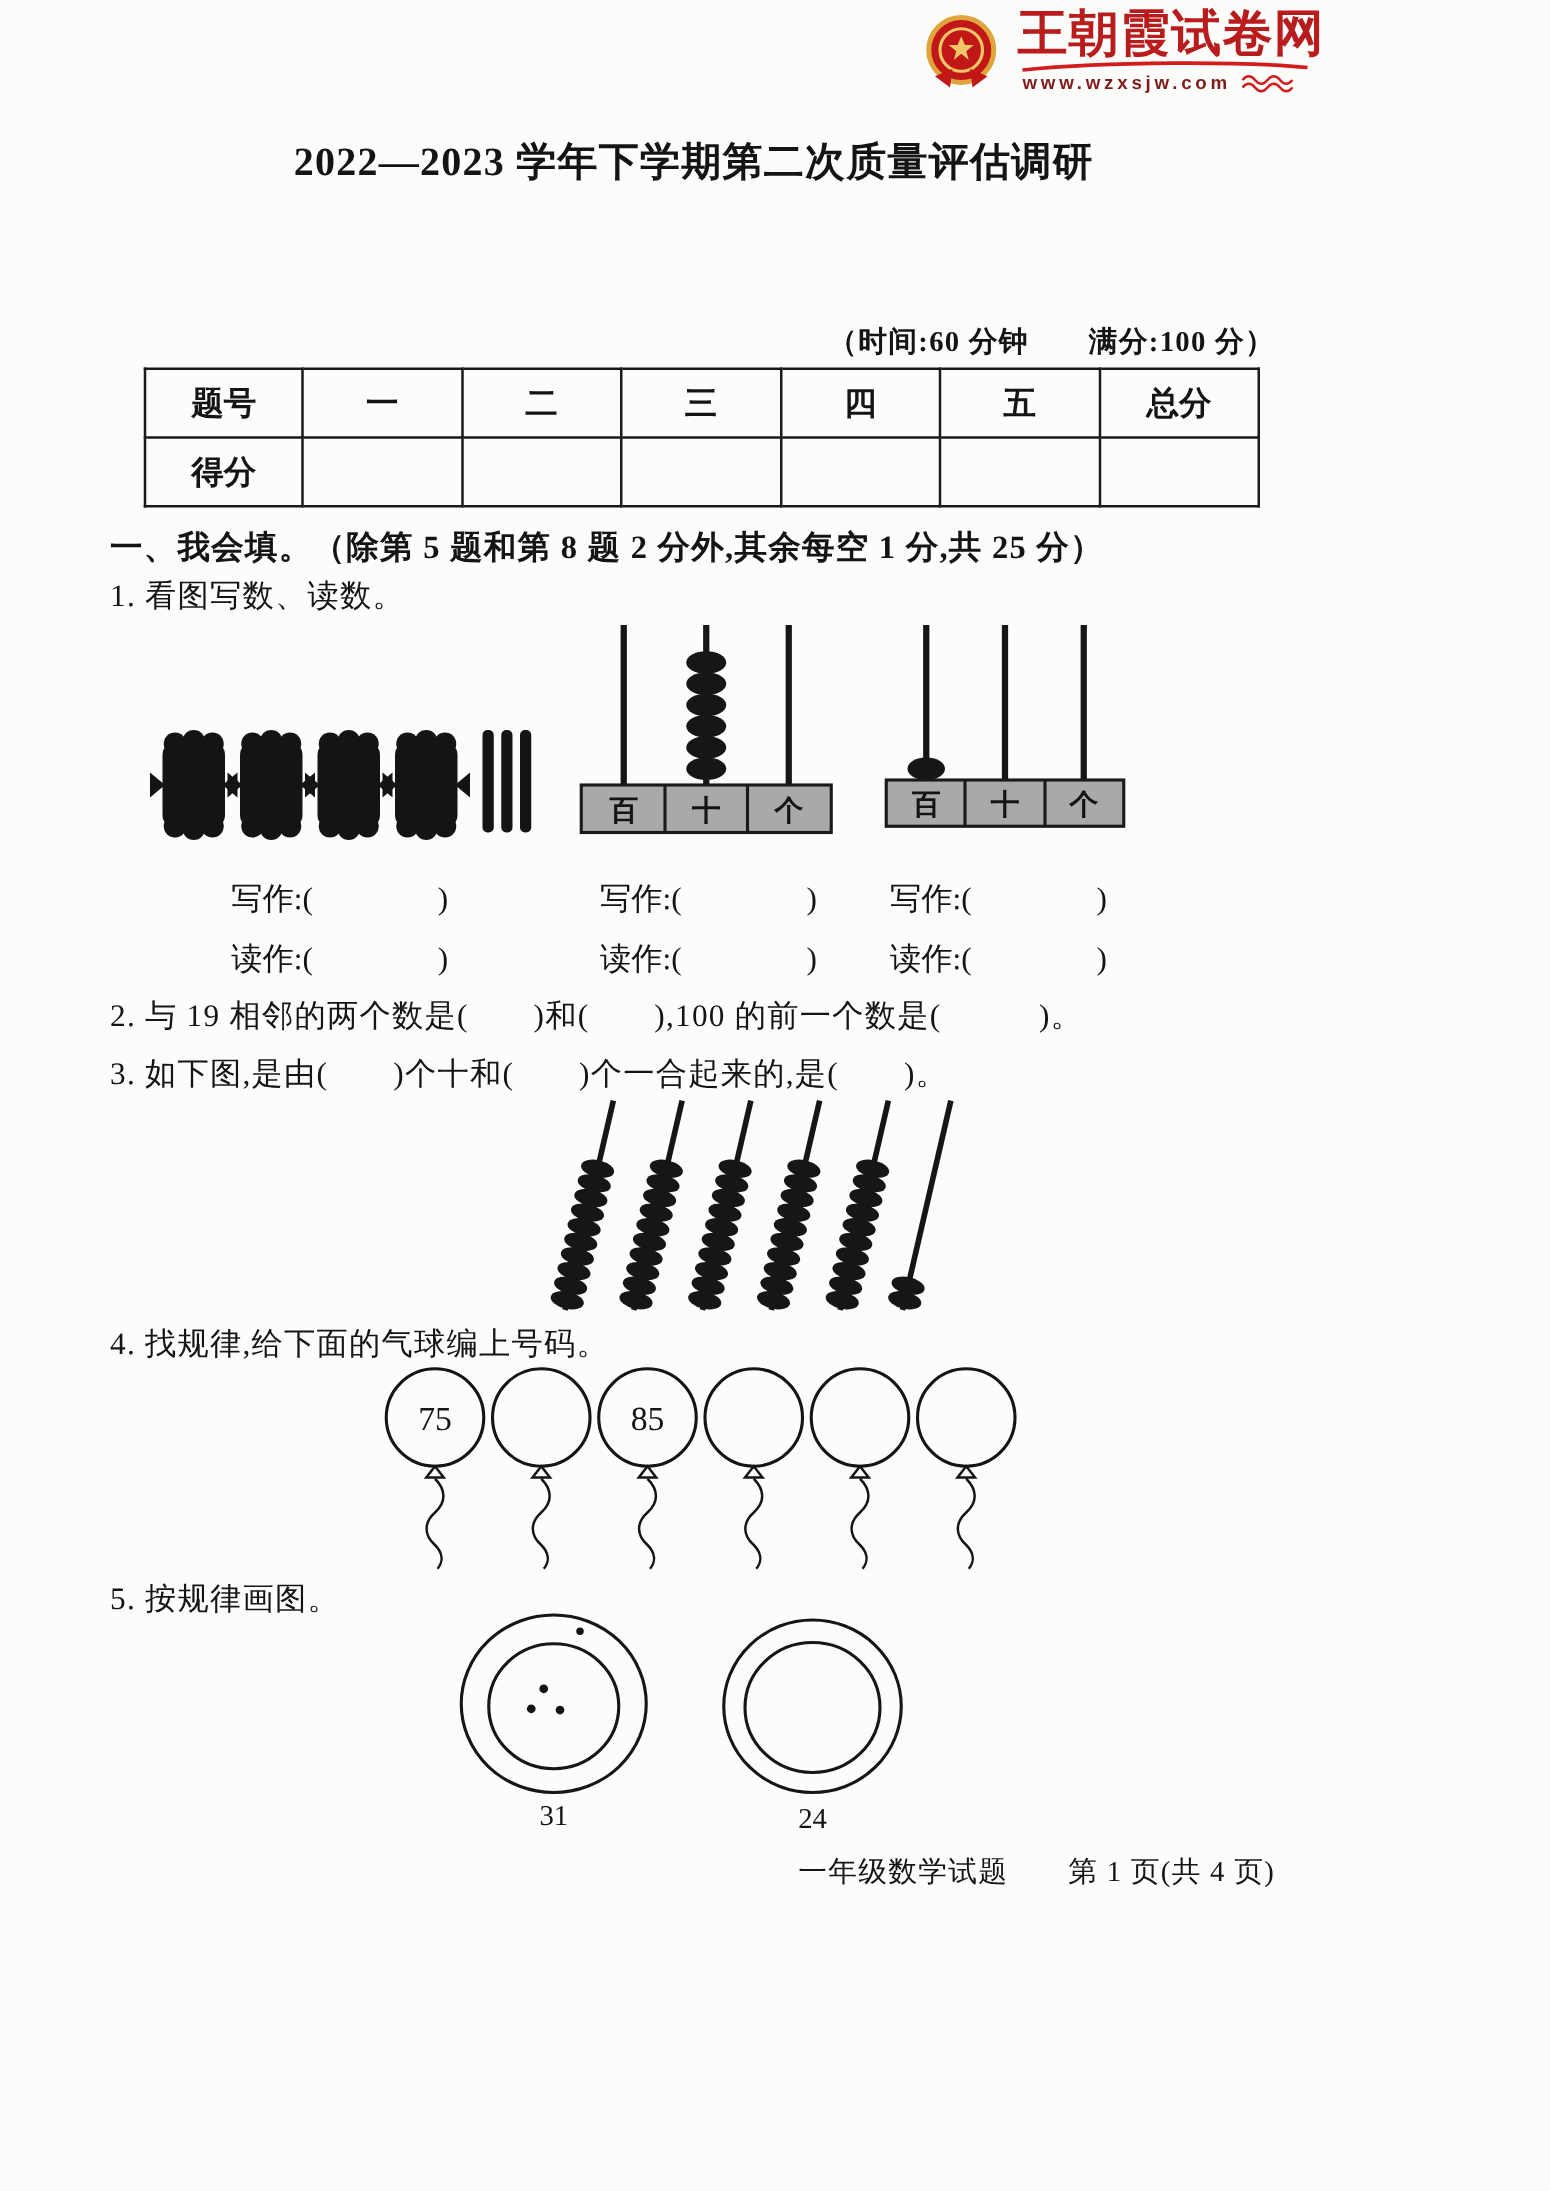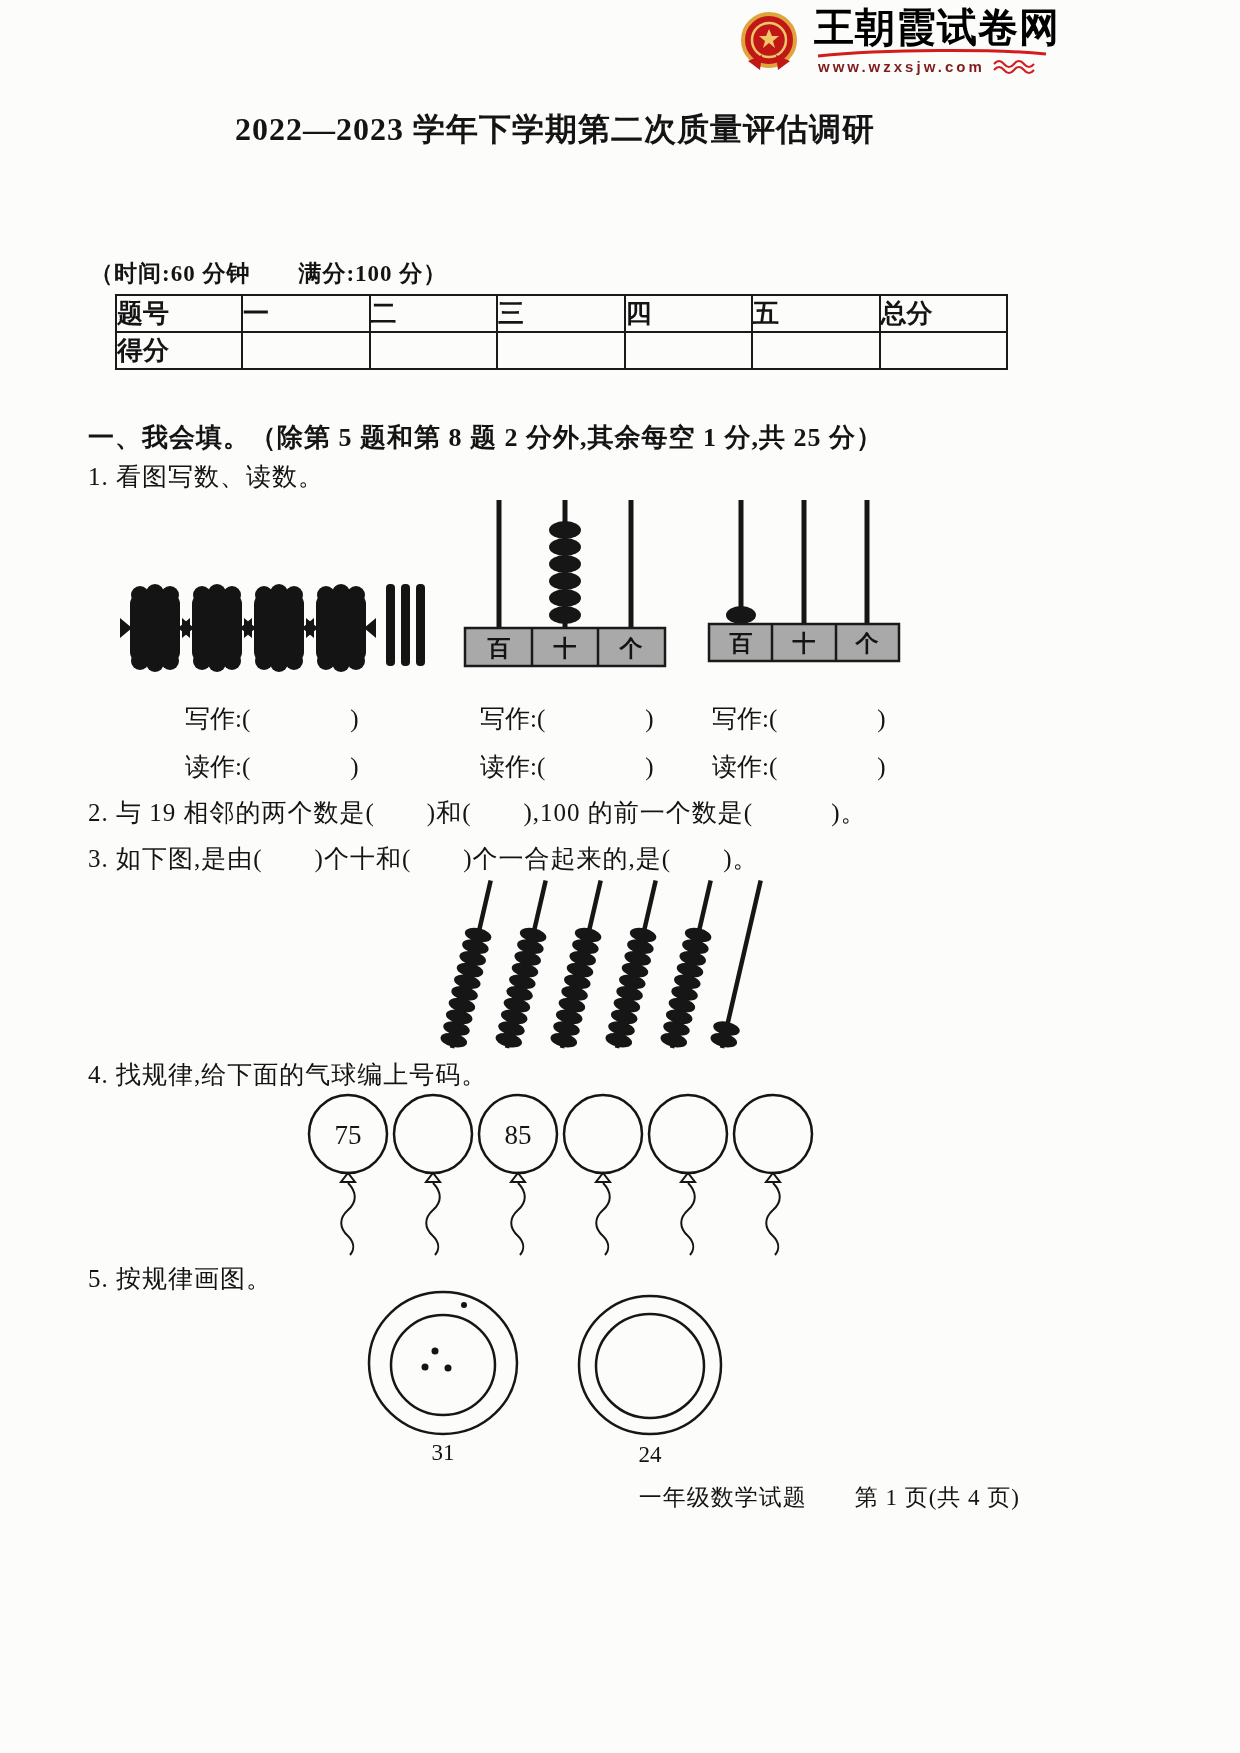--- a/index.html
+++ b/index.html
@@ -16,21 +16,21 @@
 
   
   .logo { position: absolute; top: 6px; left: 736px; width: 330px; }
   .seal { position: absolute; left: 0; top: 4px; }
   .brand {
     margin-left: 78px;
     font-family: "Liberation Sans", "DejaVu Sans", sans-serif;
     font-weight: bold;
     font-size: 40px;
     letter-spacing: 1px;
-    color: #000000;
+    color: #b91c1c;
     line-height: 1.05;
     white-space: nowrap;
   }
   .swoosh { margin-left: 80px; display: block; }
   .brand-url-row { margin-left: 82px; display: flex; align-items: center; gap: 8px; }
   .brand-url {
     font-family: "Liberation Sans", "DejaVu Sans", sans-serif;
     font-weight: bold;
     font-size: 15px;
     letter-spacing: 3px;
@@ -43,32 +43,32 @@
     position: absolute; top: 108px; left: 90px; width: 930px;
     text-align: center; font-size: 32px; font-weight: bold;
     letter-spacing: 1px; white-space: nowrap;
   }
   .subject {
     position: absolute; top: 184px; left: 90px; width: 930px;
     text-align: center; font-size: 47px; font-weight: bold; letter-spacing: 4px;
   }
   .meta {
     position: absolute; top: 258px; left: 90px; width: 930px;
-    text-align: left; font-size: 23px; font-weight: bold; letter-spacing: 1px;
+    text-align: right; font-size: 23px; font-weight: bold; letter-spacing: 1px;
   }
 
   
   .score-table {
     position: absolute; top: 294px; left: 115px; width: 893px;
     border-collapse: collapse; table-layout: fixed;
   }
   .score-table td {
     border: 2.5px solid #1a1a1a;
-    height: 37px;
-    text-align: left;
+    height: 55px;
+    text-align: center;
     font-size: 26px;
     font-weight: bold;
     margin-top: 39px;
   }
   .score-table td:first-child { width: 126px; }
 
   
   .sec-heading {
     position: absolute; top: 420px; left: 88px;
     font-size: 26px; font-weight: bold; letter-spacing: 1px; white-space: nowrap;

